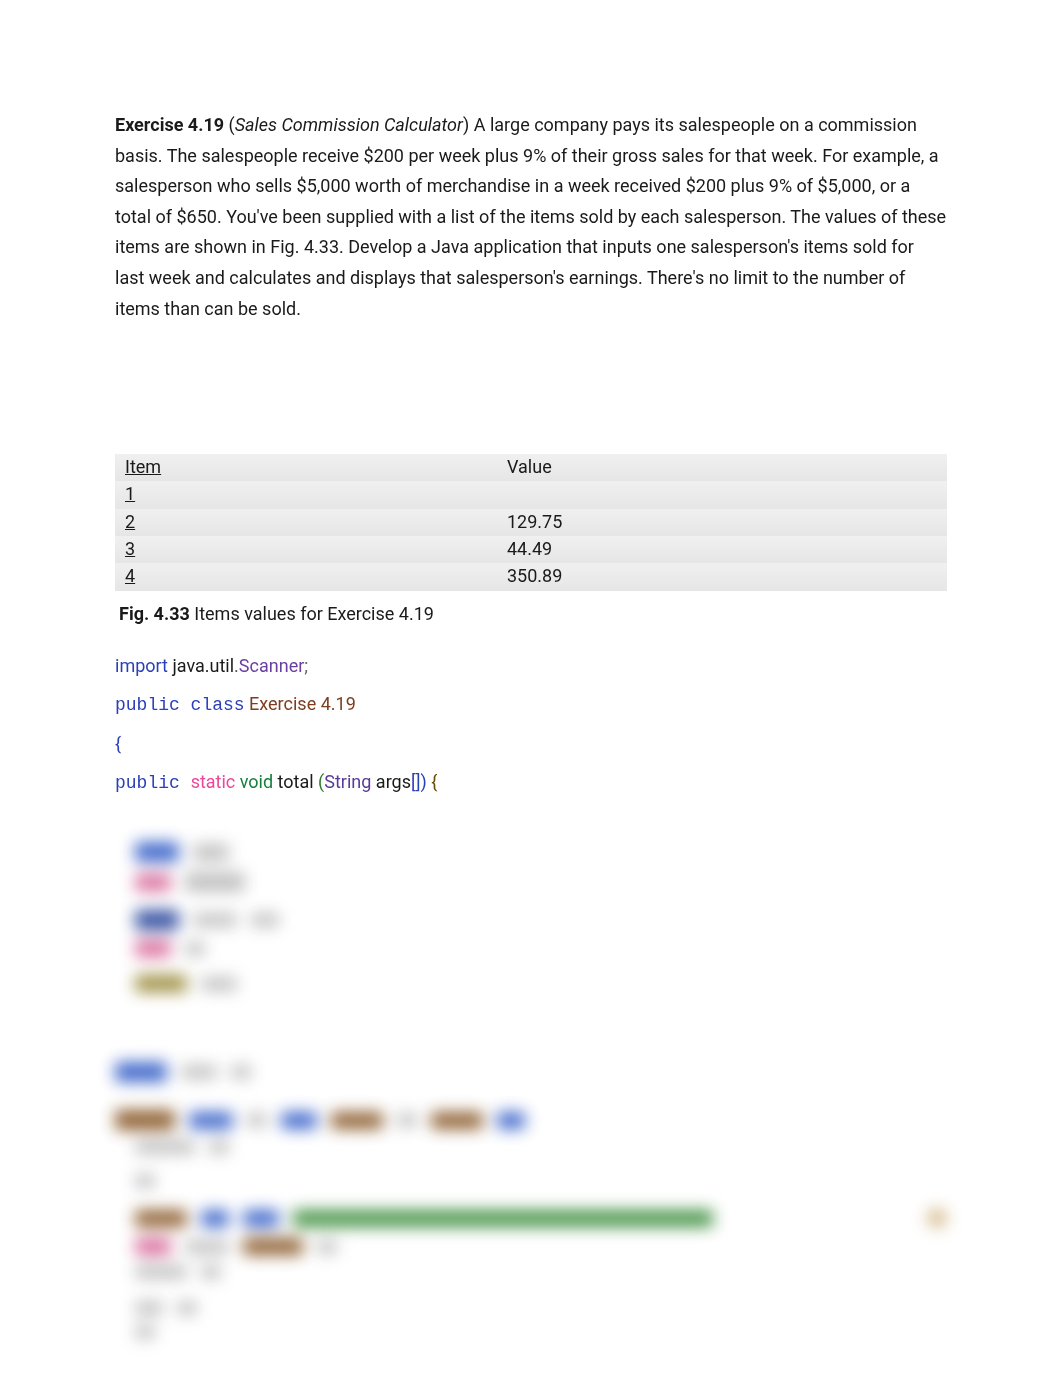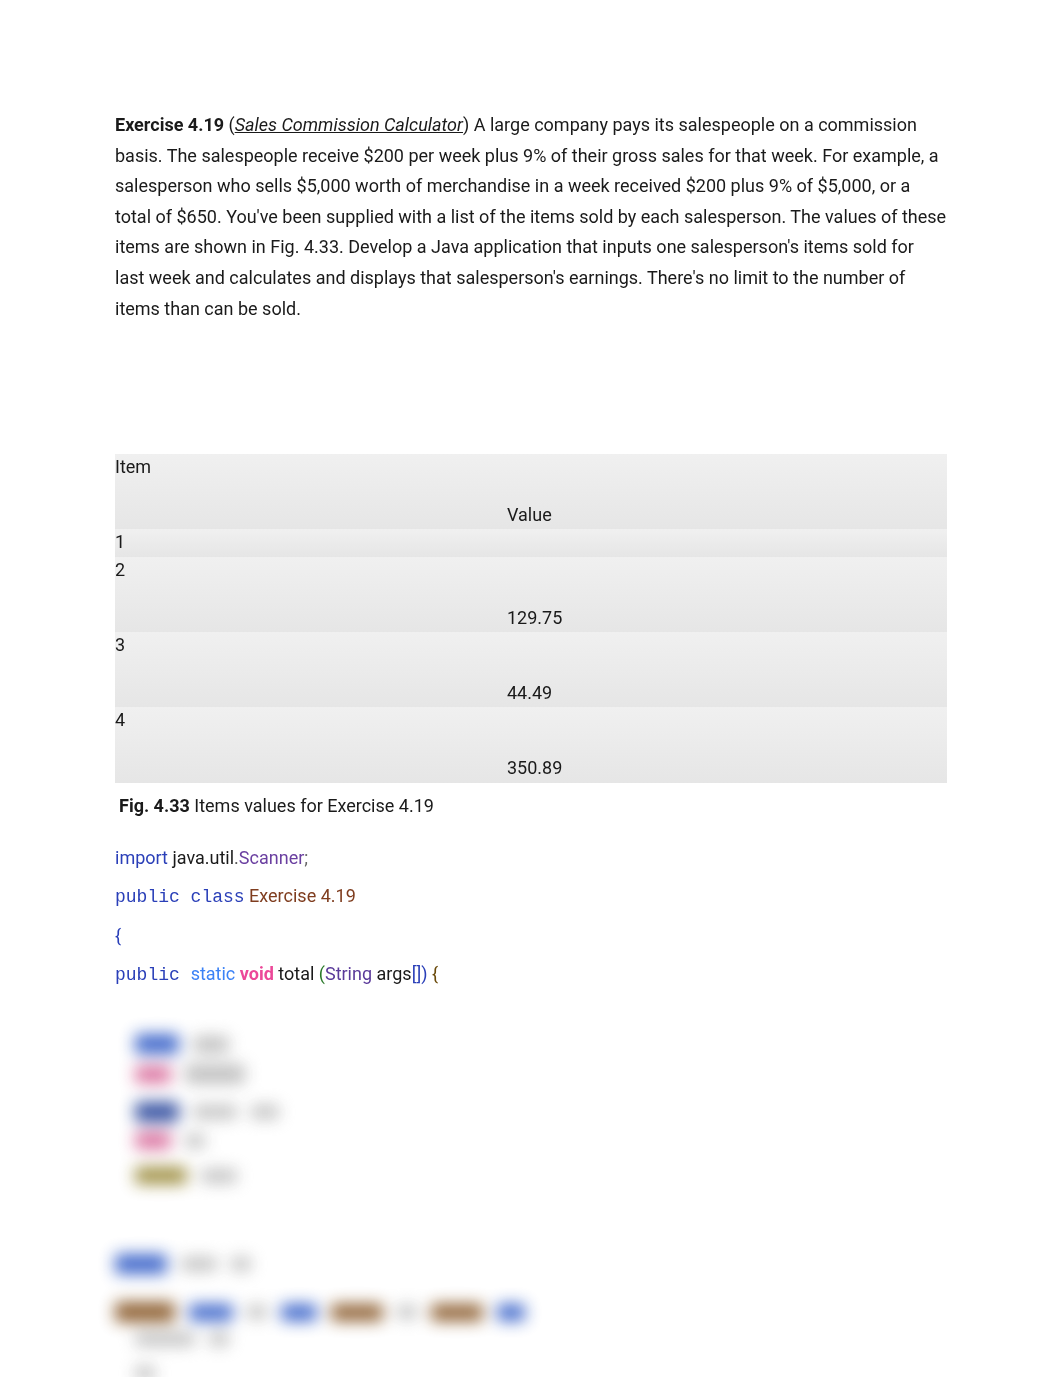--- a/index.html
+++ b/index.html
@@ -17,40 +17,40 @@
       line-height: 1.7;
     }
     .exercise-text {
       margin-bottom: 130px;
     }
     .exercise-title {
       font-weight: 700;
     }
     .exercise-subtitle {
       font-style: italic;
-      text-decoration: underline;
     }
     .item-table-wrap {
       margin-bottom: 8px;
     }
     .item-row {
       display: flex;
       background: linear-gradient(to bottom, #f0f0f0 0%, #e6e6e6 100%);
       border-bottom: 1px solid rgba(0,0,0,0.04);
       font-size: 18px;
       line-height: 1.35;
       padding: 1px 0;
     }
     .item-row .col-item {
       width: 390px;
+      padding-left: 10px;
+      text-decoration: underline;
     }
     .item-row .col-value {
       flex: 1;
       padding-left: 2px;
-      margin-top: 48px;
     }
     .item-row.header .col-item,
     .item-row.header .col-value {
       font-weight: 400;
     }
     .caption {
       font-size: 18px;
       margin: 6px 0 18px 4px;
     }
     .caption-label {
@@ -66,22 +66,22 @@
     }
     .kw-import { color: #2a3fb8; }
     .kw-pkg { color: #1a1a1a; }
     .kw-dot { color: #1a1a1a; }
     .kw-dot2 { color: #555; }
     .kw-class { color: #6a3fa0; }
     .kw-semi { color: #666; }
     .kw-public { color: #2a3fb8; font-family: Liberation Mono, monospace; }
     .kw-classname { color: #7f3d1f; }
     .kw-brace { color: #2a3fb8; }
-    .kw-static { color: #3b82f6; }
-    .kw-void { color: #ec4899; font-weight: bold; }
+    .kw-static { color: #ec4899; }
+    .kw-void { color: #15803d; }
     .kw-main { color: #1a1a1a; }
     .kw-paren { color: #2a7a2a; }
     .kw-string { color: #5a3a9a; }
     .kw-args { color: #1a1a1a; text-align: center; }
     .kw-bracket { color: #2a3fb8; }
     .kw-paren2 { color: #2a3fb8; }
     .kw-brace2 { color: #6a4a0a; }
 
     .blurred-region {
       margin-top: 40px;

